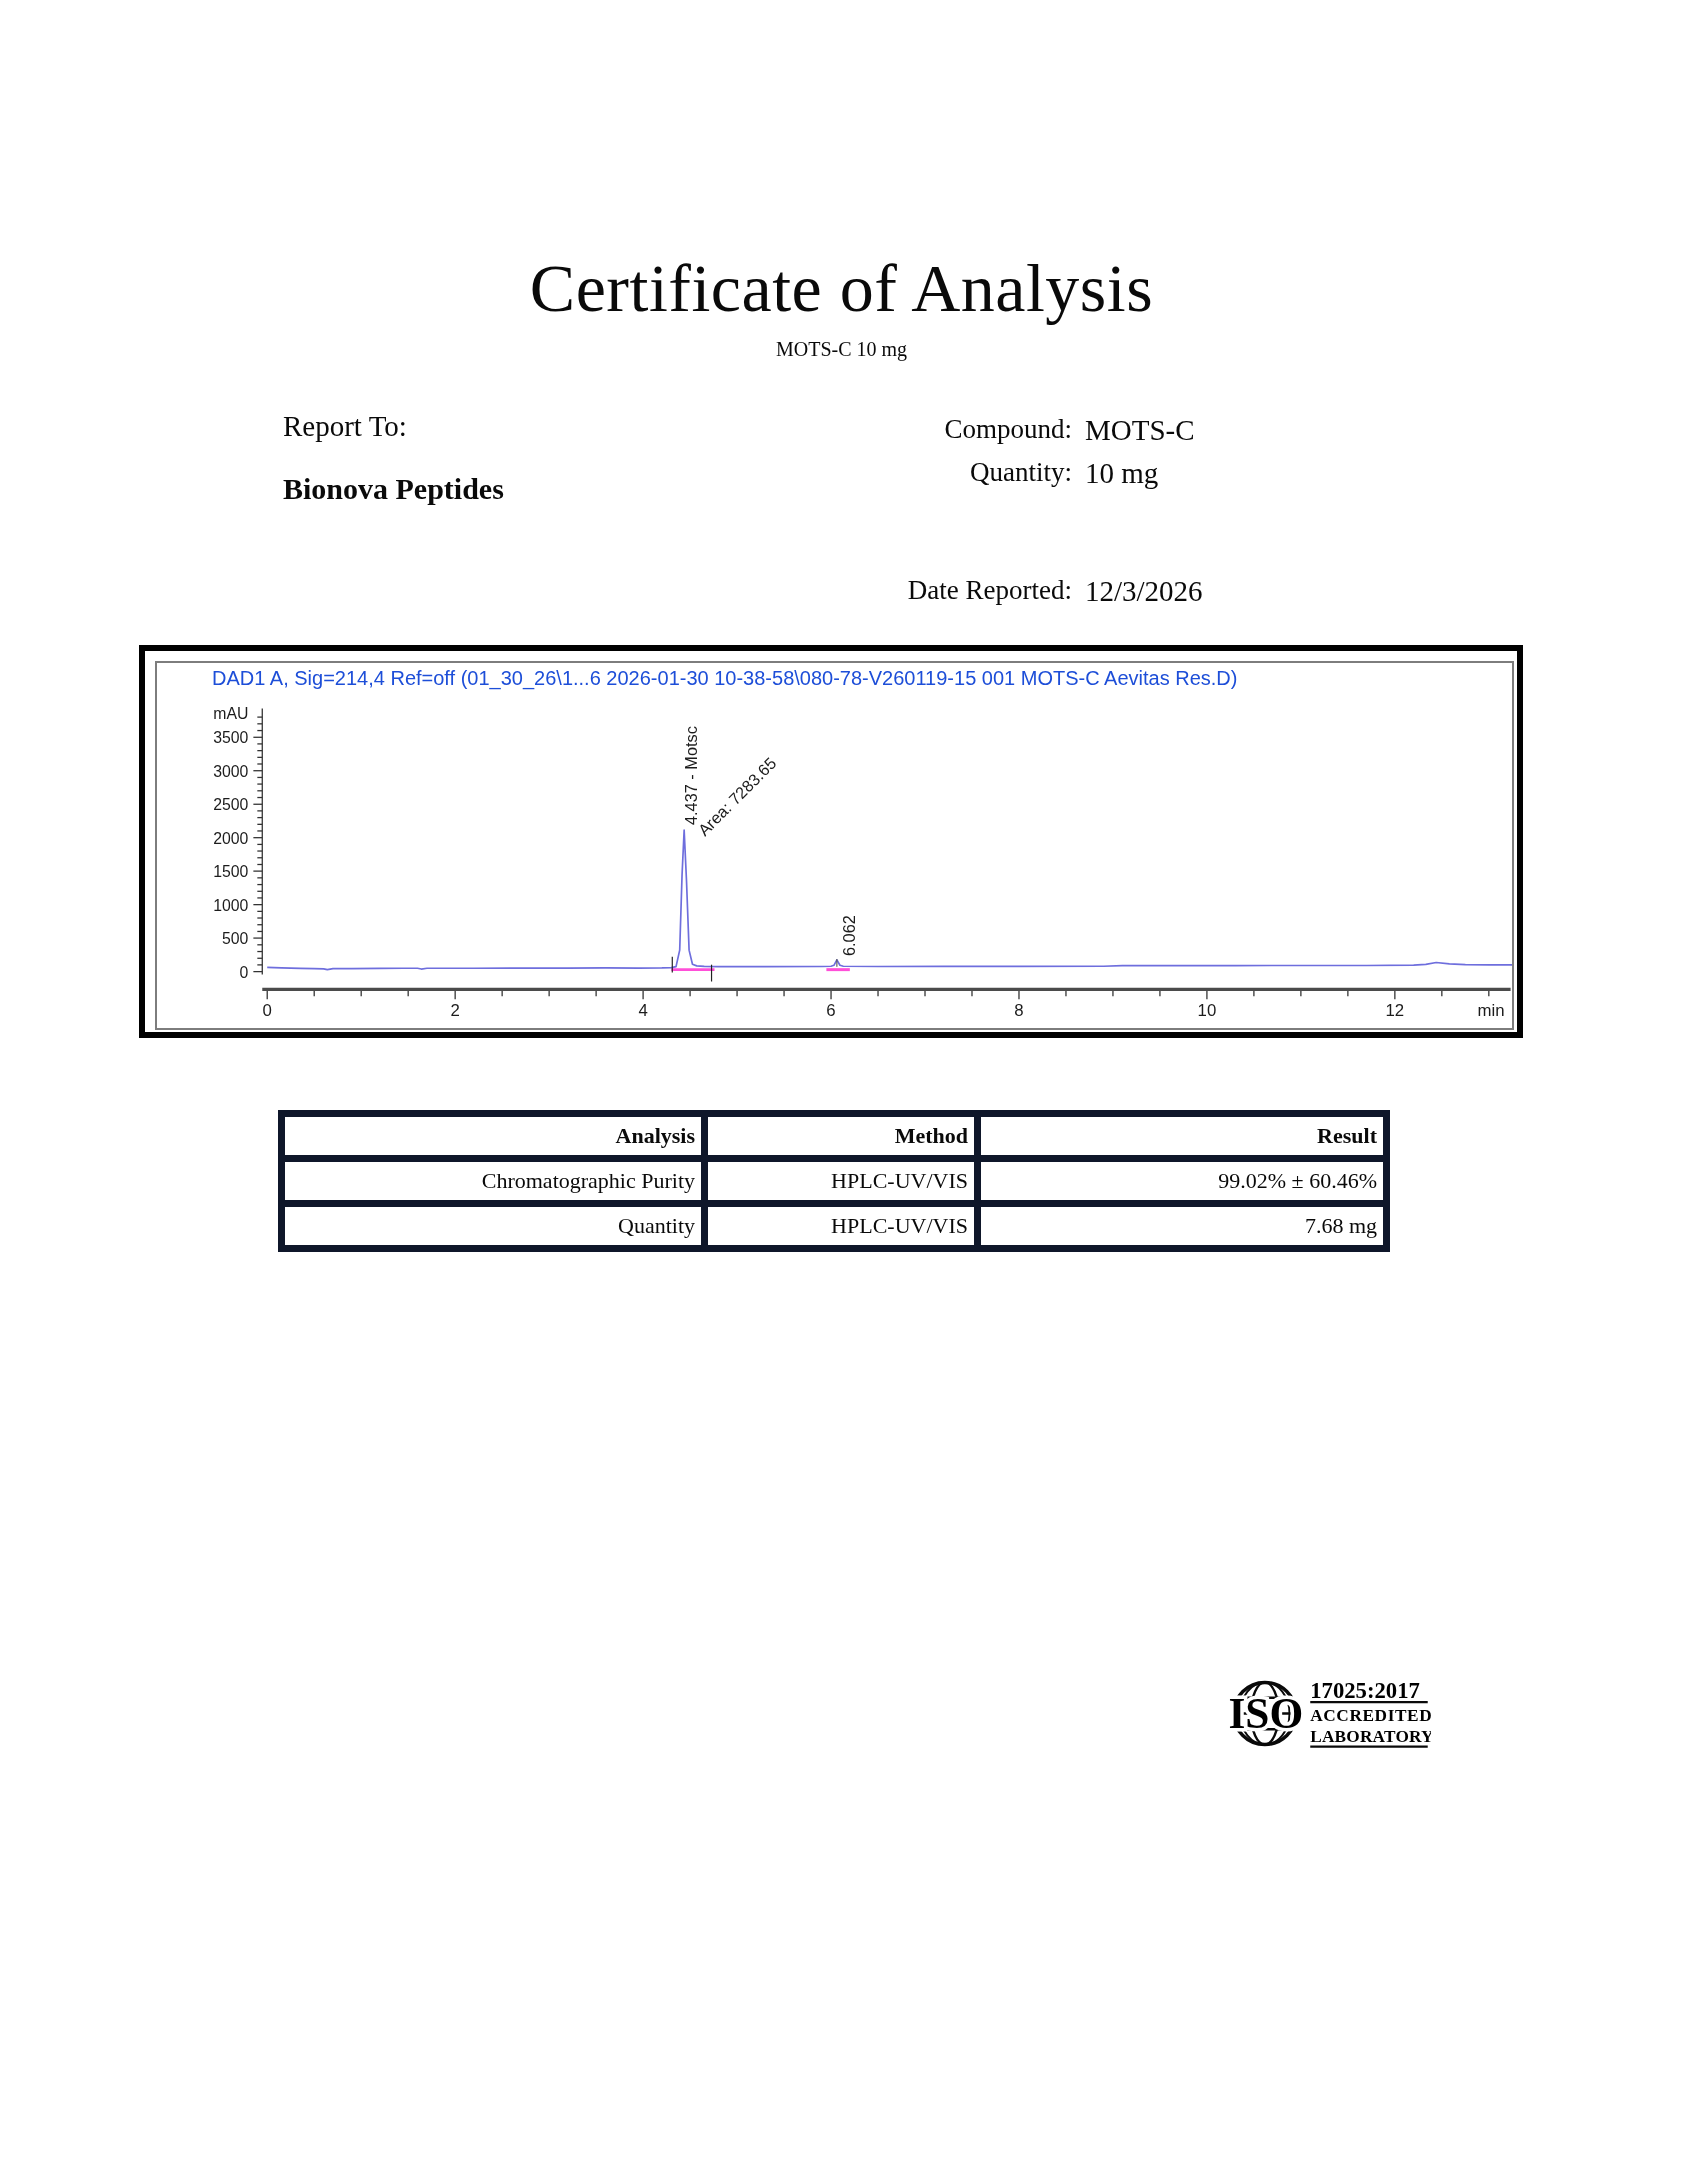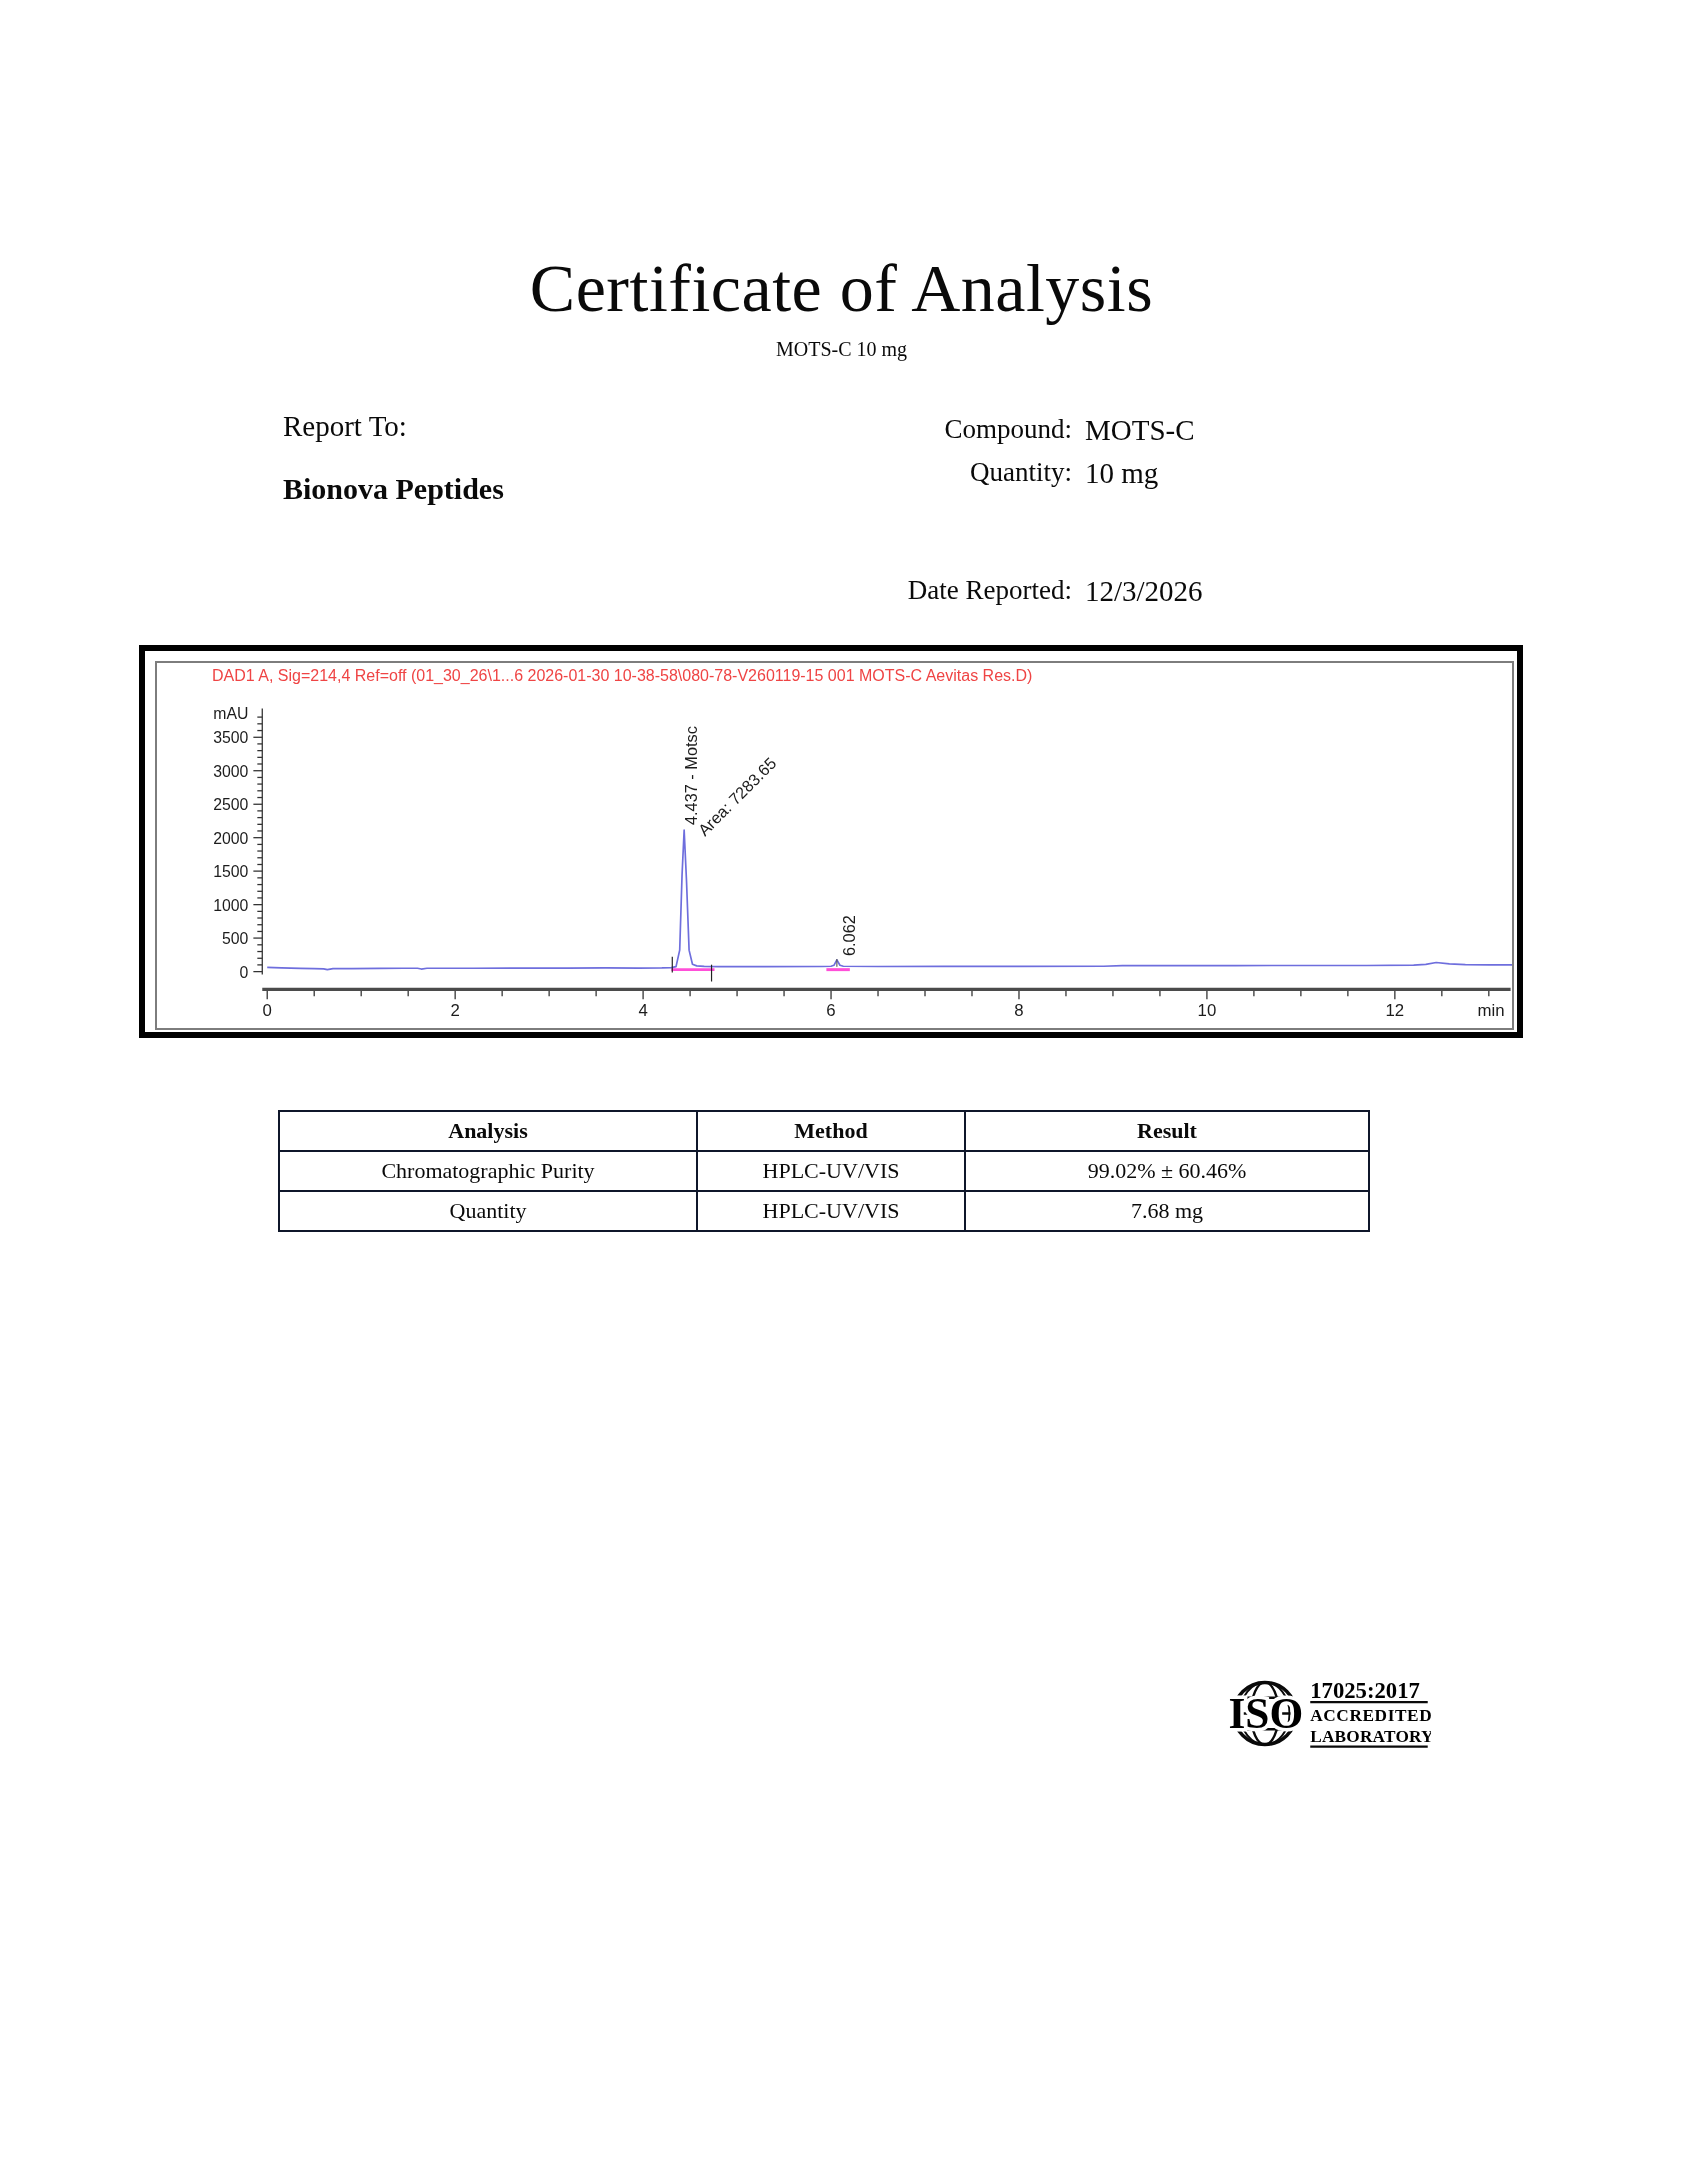--- a/index.html
+++ b/index.html
@@ -10,28 +10,28 @@
   #report-to-label{left:283px;top:410px;font-size:29px;}
   #report-to-value{left:283px;top:452px;font-size:30px;font-weight:bold;margin-top:20px;}
   .kv-label{position:absolute;right:611px;font-size:27px;text-align:right;}
   .kv-value{position:absolute;left:1085px;font-size:29px;text-align:left;}
   #compound-label,#compound-value{top:414px;}
   #quantity-label,#quantity-value{top:457px;}
   #date-label,#date-value{top:575px;}
   
   #chart-box{left:139px;top:645px;width:1384px;height:393px;border:6px solid #000;box-sizing:border-box;background:#fff;}
   #chart-inner{position:absolute;left:10px;top:10px;width:1355px;height:365px;border:2px solid #7d7d7d;box-sizing:content-box;background:#fff;}
-  #chart-header{position:absolute;left:55px;top:4px;font-family:"Liberation Sans",sans-serif;font-size:16px;color:#ef4444;white-space:nowrap;}
+  #chart-header{position:absolute;left:55px;top:4px;font-family:"Liberation Sans",sans-serif;font-size:20px;color:#1d4ed8;white-space:nowrap;}
   #chrom-svg{position:absolute;left:0;top:0;}
   .ax{font-family:"Liberation Sans",sans-serif;font-size:16px;fill:#1c1c1c;}
   .ax2{font-family:"Liberation Sans",sans-serif;font-size:17px;fill:#1c1c1c;}
   .pk{font-family:"Liberation Sans",sans-serif;font-size:16.5px;fill:#1c1c1c;}
   
   #results-table{position:absolute;left:278px;top:1110px;border-collapse:collapse;table-layout:fixed;}
-  #results-table th,#results-table td{border:2px solid #0f172a;text-align:center;font-size:22px;height:38px;padding:0 6px;}
+  #results-table th,#results-table td{border:7px solid #0f172a;text-align:right;font-size:22px;height:38px;padding:0 6px;}
   #results-table th{font-weight:bold;}
   .col-analysis{width:404px;}
   .col-method{width:254px;}
   .col-result{width:390px;}
   
   #iso-badge{left:1228px;top:1675px;width:203px;height:77px;}
   .iso-txt{font-family:"Liberation Serif",serif;font-weight:bold;fill:#000;}
 </style>
 </head>
 <body>

